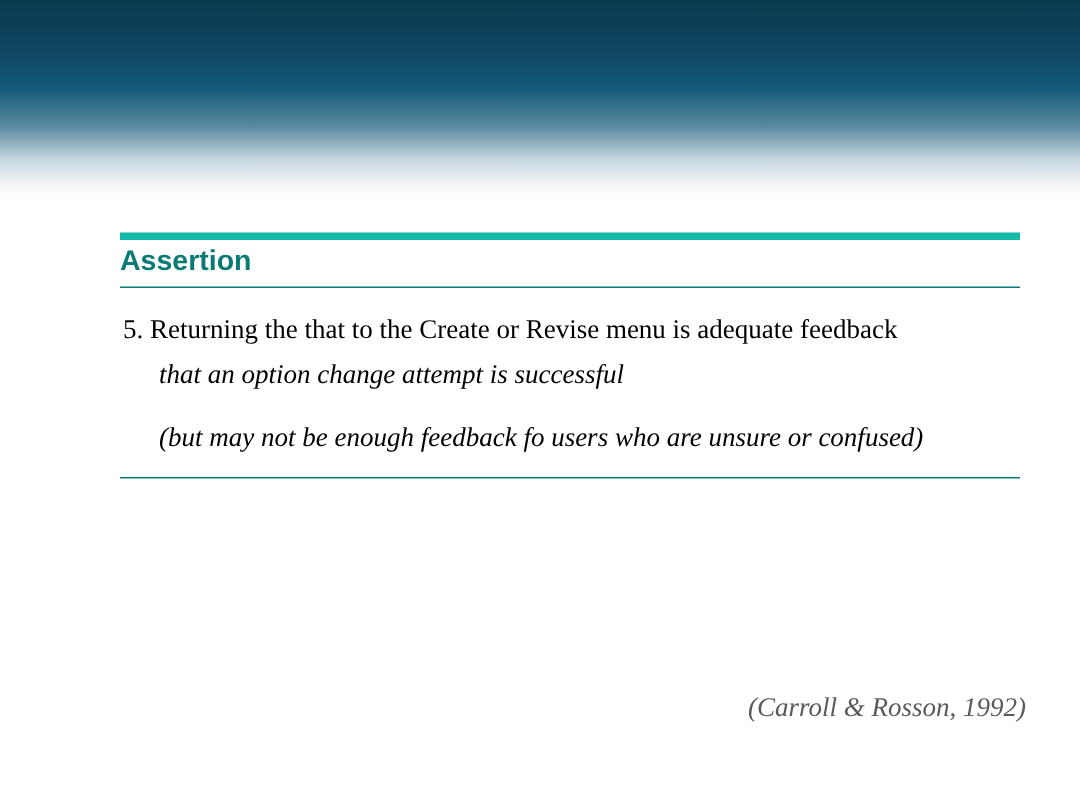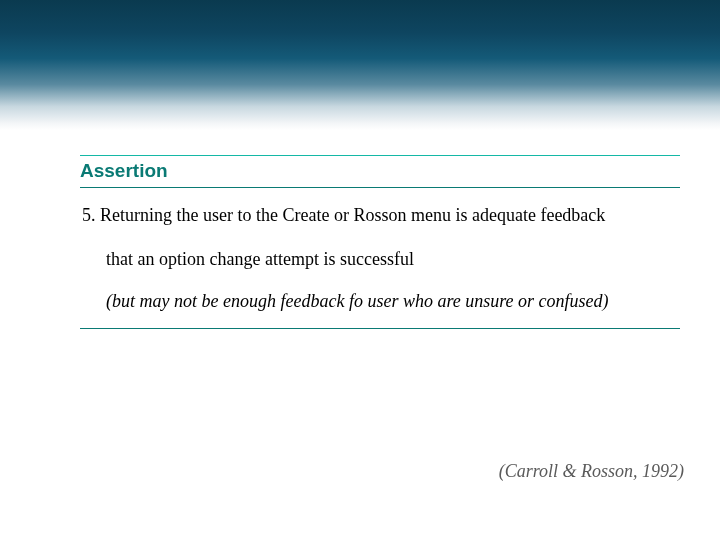--- a/index.html
+++ b/index.html
@@ -27,40 +27,41 @@
     position: absolute;
     left: 80px;
     top: 155px;
     width: 600px;
   }
   .section-title {
     font-family: Arial, Helvetica, sans-serif;
     font-weight: bold;
     font-size: 19px;
     color: #0a7a74;
-    border-top: 1px solid #14b8a6;
+    border-top: 5px solid #14b8a6;
     border-bottom: 1px solid #0a7a74;
     padding: 4px 0 5px 0;
     margin-bottom: 14px;
   }
   .body-text {
     font-size: 18px;
     color: #000;
     line-height: 1.55;
     padding-left: 2px;
     border-bottom: 1px solid #0a7a74;
     padding-bottom: 12px;
   }
   .body-text .first-line {
     display: block;
   }
   .body-text .second-line {
     display: block;
     padding-left: 24px;
-    margin-top: 16px;
+    margin-top: 2px;
+    font-style: italic;
   }
   .body-text .note-line {
     display: block;
     padding-left: 24px;
     font-style: italic;
     margin-top: 14px;
   }
   .citation {
     position: absolute;
     right: 36px;
@@ -74,20 +75,20 @@
 </head>
 <body>
 
 <div class="banner"></div>
 
 <div class="content">
   <div class="section-title">Assertion</div>
   <div class="body-text">
     <span class="first-line">
       <span>5.</span>
-      <span>Returning the user to the Create or Rosson menu is adequate feedback</span>
+      <span>Returning the that to the Create or Revise menu is adequate feedback</span>
     </span>
     <span class="second-line">that an option change attempt is successful</span>
-    <span class="note-line">(but may not be enough feedback fo user who are unsure or confused)</span>
+    <span class="note-line">(but may not be enough feedback fo users who are unsure or confused)</span>
   </div>
 </div>
 
 <div class="citation">(Carroll &amp; Rosson,  1992)</div>
 
 </body></html>

